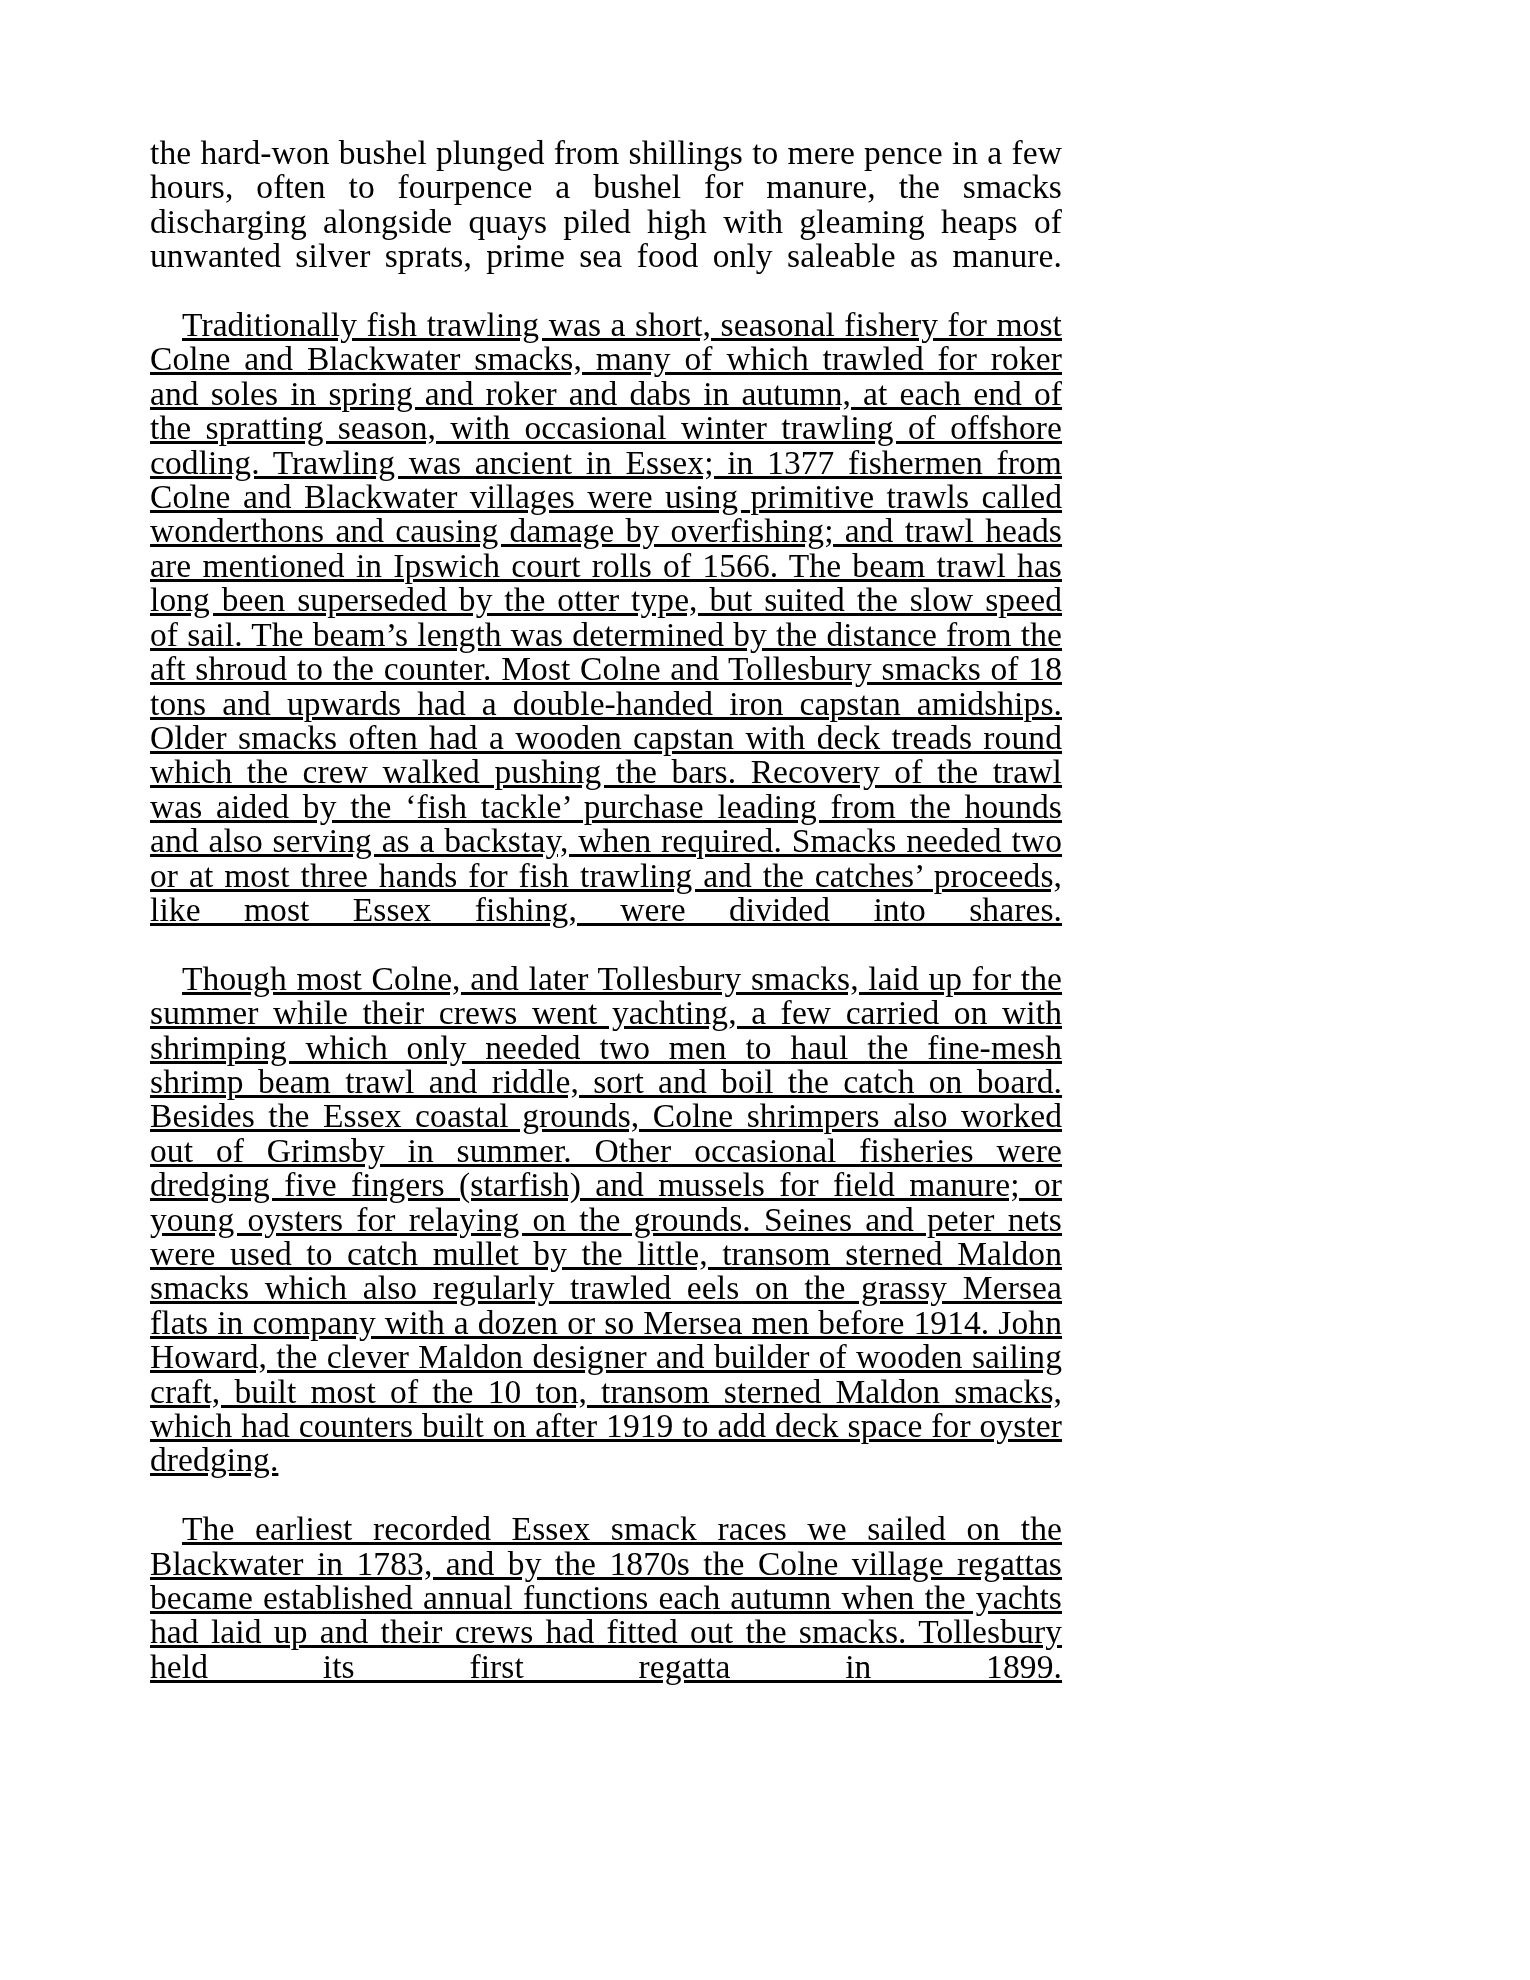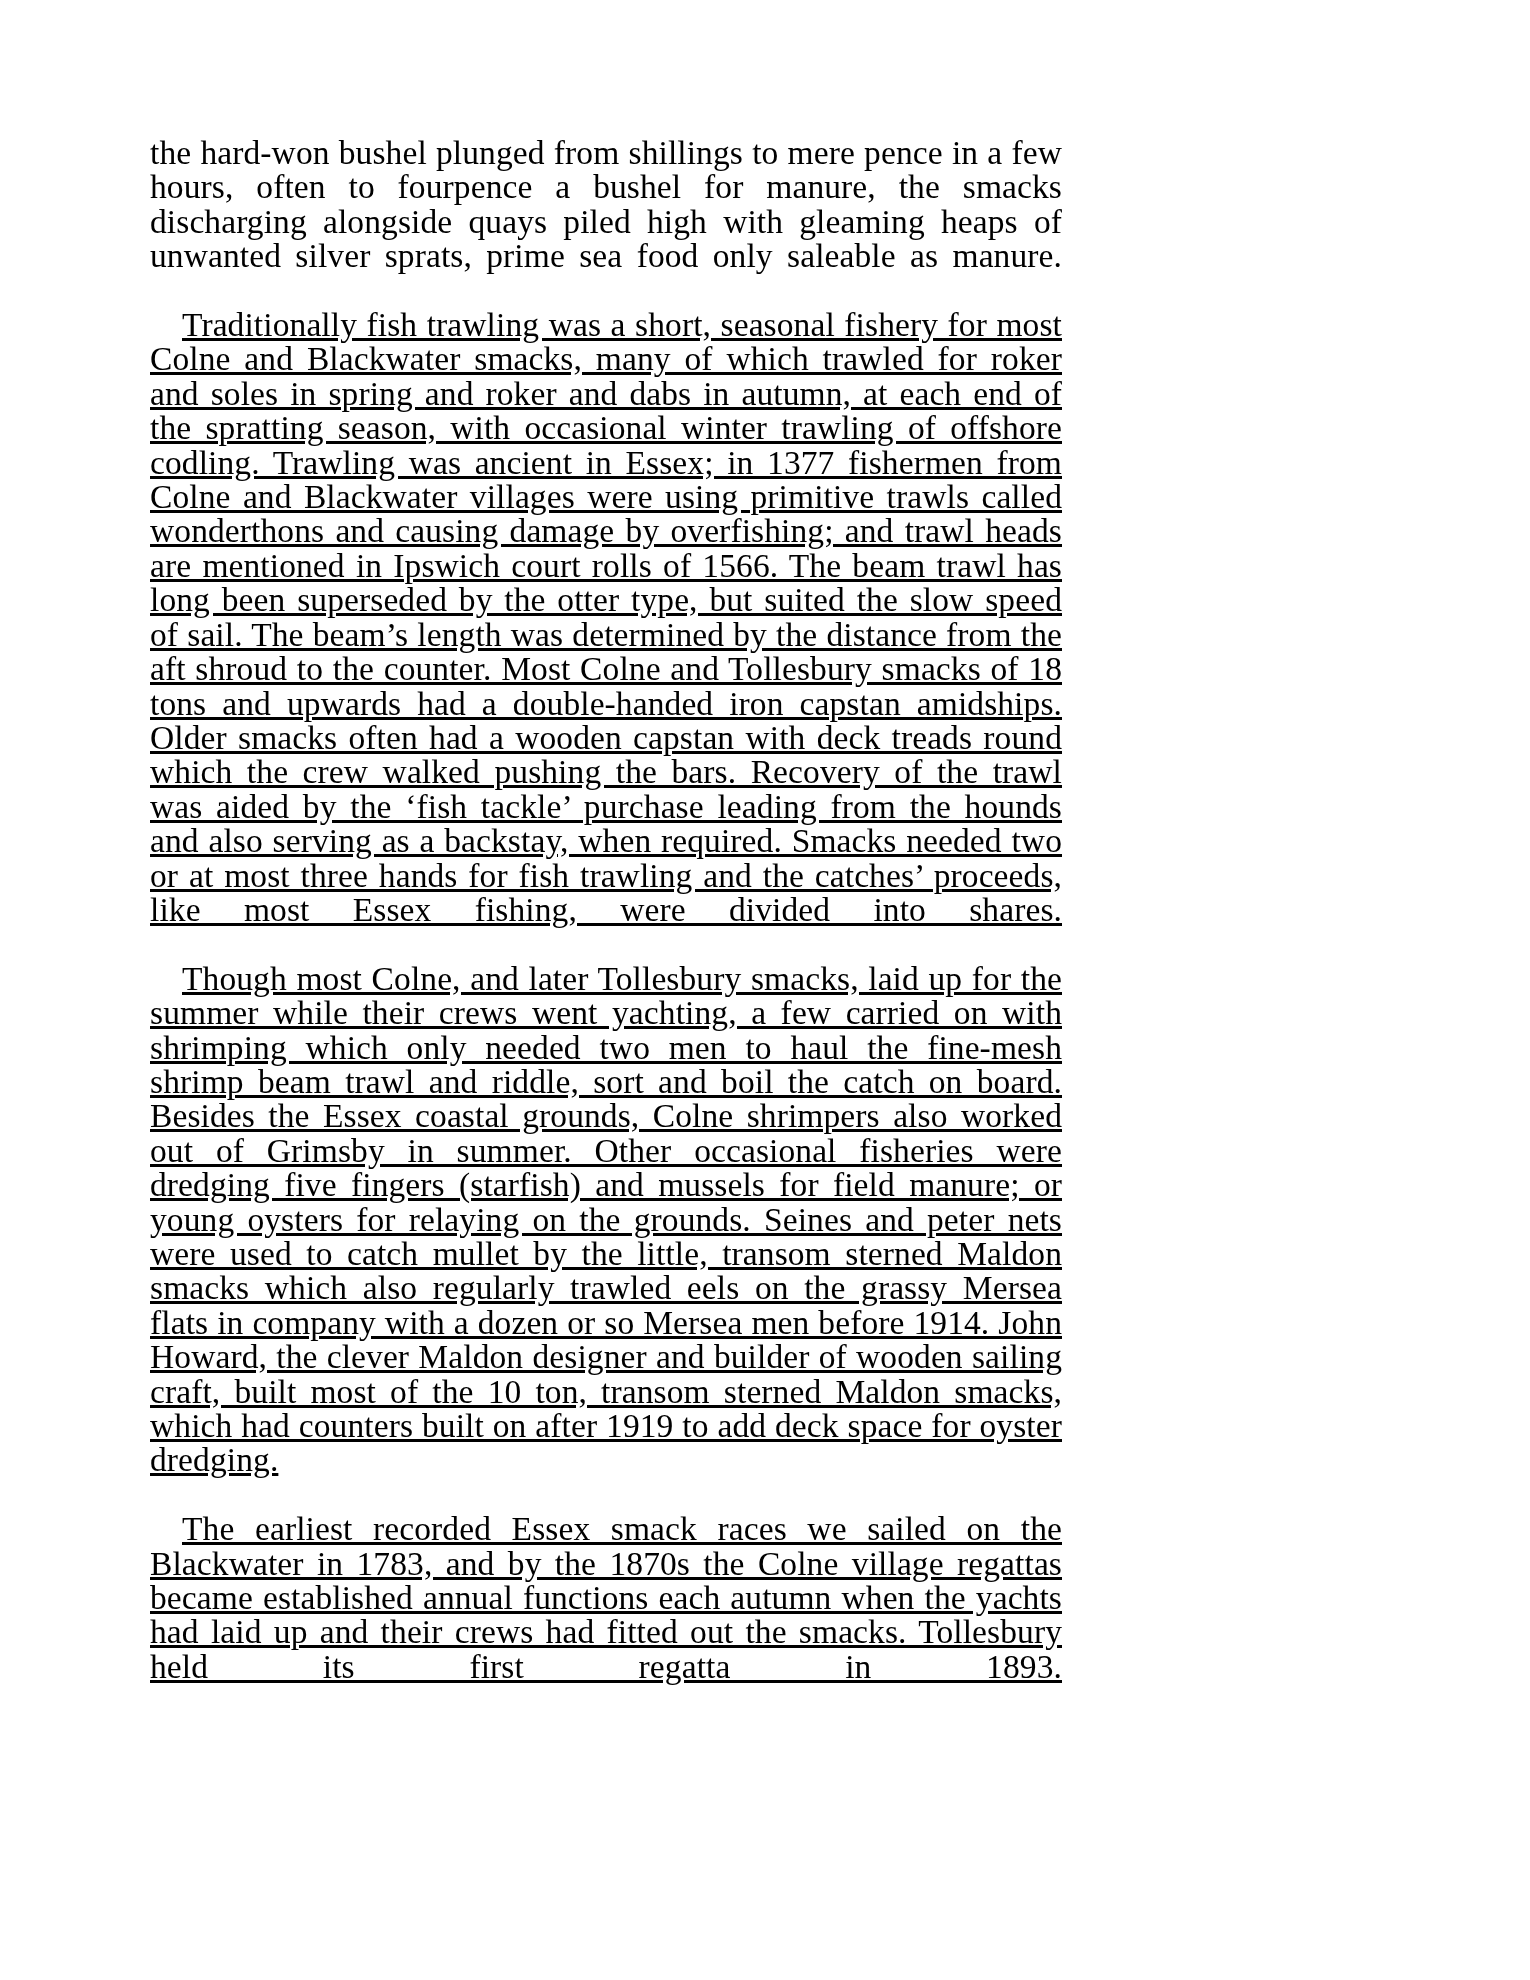--- a/index.html
+++ b/index.html
@@ -68,16 +68,16 @@
 
 <div class="page">
   <div class="text-block">
 
     <p class="para continuation">the hard-won bushel plunged from shillings to mere pence in a few hours, often to fourpence a bushel for manure, the smacks discharging alongside quays piled high with gleaming heaps of unwanted silver sprats, prime sea food only saleable as manure.</p>
 
     <p class="para indented">Traditionally fish trawling was a short, seasonal fishery for most Colne and Blackwater smacks, many of which trawled for roker and soles in spring and roker and dabs in autumn, at each end of the spratting season, with occasional winter trawling of offshore codling. Trawling was ancient in Essex; in 1377 fishermen from Colne and Blackwater villages were using primitive trawls called wonderthons and causing damage by overfishing; and trawl heads are mentioned in Ipswich court rolls of 1566. The beam trawl has long been superseded by the otter type, but suited the slow speed of sail. The beam’s length was determined by the distance from the aft shroud to the counter. Most Colne and Tollesbury smacks of 18 tons and upwards had a double-handed iron capstan amidships. Older smacks often had a wooden capstan with deck treads round which the crew walked pushing the bars. Recovery of the trawl was aided by the ‘fish tackle’ purchase leading from the hounds and also serving as a backstay, when required. Smacks needed two or at most three hands for fish trawling and the catches’ proceeds, like most Essex fishing, were divided into shares.</p>
 
     <p class="para indented">Though most Colne, and later Tollesbury smacks, laid up for the summer while their crews went yachting, a few carried on with shrimping which only needed two men to haul the fine-mesh shrimp beam trawl and riddle, sort and boil the catch on board. Besides the Essex coastal grounds, Colne shrimpers also worked out of Grimsby in summer. Other occasional fisheries were dredging five fingers (starfish) and mussels for field manure; or young oysters for relaying on the grounds. Seines and peter nets were used to catch mullet by the little, transom sterned Maldon smacks which also regularly trawled eels on the grassy Mersea flats in company with a dozen or so Mersea men before 1914. John Howard, the clever Maldon designer and builder of wooden sailing craft, built most of the 10 ton, transom sterned Maldon smacks, which had counters built on after 1919 to add deck space for oyster dredging.</p>
 
-    <p class="para indented">The earliest recorded Essex smack races we sailed on the Blackwater in 1783, and by the 1870s the Colne village regattas became established annual functions each autumn when the yachts had laid up and their crews had fitted out the smacks. Tollesbury held its first regatta in 1893.</p>
+    <p class="para indented">The earliest recorded Essex smack races we sailed on the Blackwater in 1783, and by the 1870s the Colne village regattas became established annual functions each autumn when the yachts had laid up and their crews had fitted out the smacks. Tollesbury held its first regatta in 1899.</p>
 
   </div>
 </div>
 
 </body></html>

